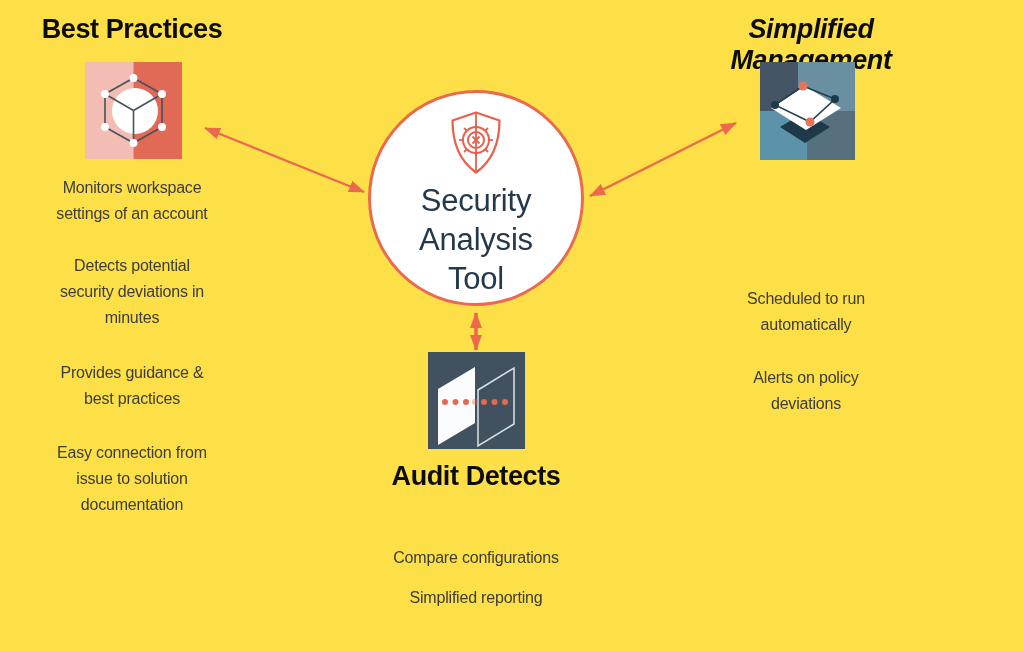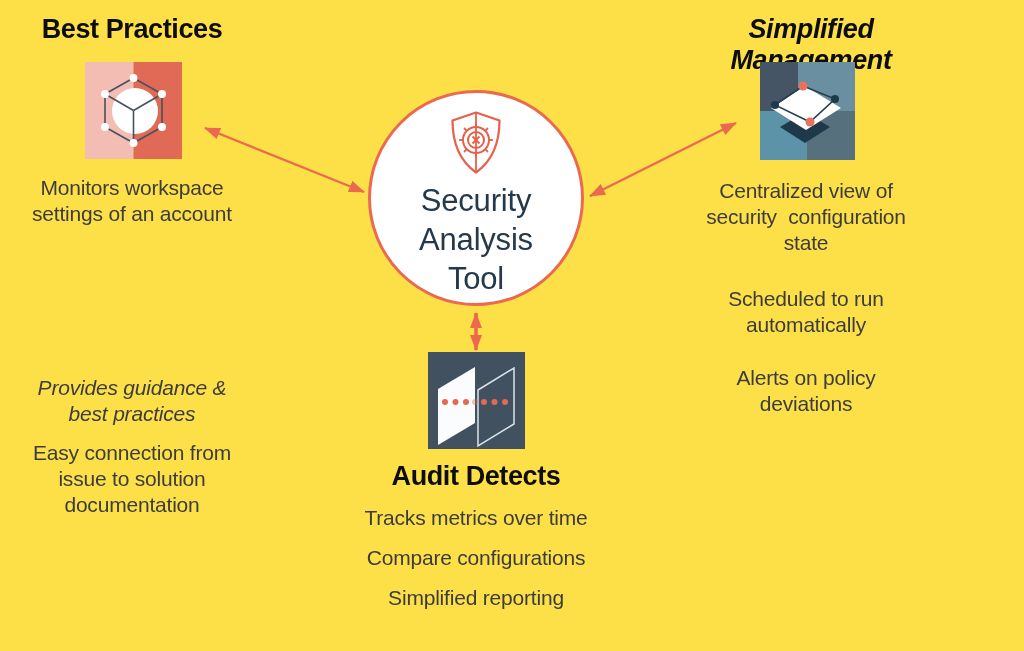--- a/index.html
+++ b/index.html
@@ -6,21 +6,21 @@
   #canvas{
     position:relative;width:1024px;height:651px;background:#fde047;overflow:hidden;
     font-family:"Liberation Sans","DejaVu Sans",sans-serif;
   }
   .abs{position:absolute;}
   .sec-title{
     font-size:27px;font-weight:700;color:#0d0d0d;letter-spacing:-0.4px;
     text-align:center;margin:0;line-height:1.15;white-space:pre-wrap;
   }
   .item{
-    font-size:21px;color:#3c3c3c;line-height:26px;text-align:center;
+    font-size:16px;color:#3c3c3c;line-height:26px;text-align:center;
     white-space:pre-wrap;letter-spacing:-0.2px;
   }
   #center-circle{
     left:368px;top:90px;width:216px;height:216px;border-radius:50%;
     border:3px solid #eb6a4f;box-sizing:border-box;background:#ffffff;
     display:flex;flex-direction:column;align-items:center;padding-top:17px;
   }
   #center-title{
     font-size:31px;line-height:39px;color:#24394b;text-align:center;
     white-space:pre-line;margin-top:5px;letter-spacing:-0.2px;
@@ -61,21 +61,24 @@
         <circle cx="77" cy="32" r="4"></circle>
       <circle cx="77" cy="65" r="4"></circle>
         <circle cx="48.5" cy="81" r="4"></circle>
       <circle cx="20" cy="65" r="4"></circle>
         <circle cx="20" cy="32" r="4"></circle>
     </g>
   </svg>
 
   <div class="item abs" style="left:12px;top:175px;width:240px;">Monitors workspace
 settings of an account</div>
-  <div class="item abs" style="left:12px;top:375px;width:240px;font-style:italic;">Provides guidance &amp;
+  <div class="item abs" style="left:12px;top:253px;width:240px;">Detects potential
+security deviations in
+minutes</div>
+  <div class="item abs" style="left:12px;top:360px;width:240px;">Provides guidance &amp;
 best practices</div>
   <div class="item abs" style="left:12px;top:440px;width:240px;">Easy connection from
 issue to solution
 documentation</div>
 
   <h2 class="sec-title abs" style="left:666px;top:14px;width:290px;font-style:italic;">Simplified Management</h2>
 
   <svg class="abs" style="left:760px;top:62px;" width="95" height="98" viewBox="0 0 95 98">
     <rect x="0" y="0" width="38" height="49" fill="#455565"></rect>
     <rect x="38" y="0" width="57" height="49" fill="#6a8fa0"></rect>
@@ -83,23 +86,20 @@
     <rect x="47" y="49" width="48" height="49" fill="#56707e"></rect>
     <polygon points="45,50 70,65 45,81 20,65" fill="#1e3a4a"></polygon>
     <polygon points="45,24 81,46 46,68 11,46" fill="#ffffff"></polygon>
     <polygon points="43,24 75,37 50,60 15,43" fill="none" stroke="#24404f" stroke-width="1.6"></polygon>
     <circle cx="43" cy="24" r="4.5" fill="#e8735c"></circle>
     <circle cx="75" cy="37" r="4" fill="#1e3a4a"></circle>
     <circle cx="50" cy="60" r="4.5" fill="#e8735c"></circle>
     <circle cx="15" cy="43" r="4" fill="#1e3a4a"></circle>
   </svg>
 
-  <div class="item abs" style="left:676px;top:178px;width:260px;">Centralized view of
-security  configuration
-state</div>
   <div class="item abs" style="left:676px;top:365px;width:260px;">Alerts on policy
 deviations</div>
   <div class="item abs" style="left:676px;top:286px;width:260px;">Scheduled to run
 automatically</div>
 
   <div id="center-circle" class="abs">
     <svg width="56" height="66" viewBox="0 0 56 66">
       <g stroke="#e8604a" fill="none" stroke-width="2.2" stroke-linejoin="round">
         <path d="M28 2.5 L51.5 10.5 C51.5 32 45.5 50 28 62.5 C10.5 50 4.5 32 4.5 10.5 Z"></path>
         <line x1="28" y1="2.5" x2="28" y2="62.5" stroke-width="1.8"></line>
@@ -134,17 +134,16 @@
         <circle cx="38" cy="50" r="3"></circle>
       <circle cx="47" cy="50" r="3" opacity="0.4"></circle>
       <circle cx="56" cy="50" r="3"></circle>
         <circle cx="66.5" cy="50" r="3"></circle>
         <circle cx="77" cy="50" r="3"></circle>
     </g>
   </svg>
 
   <h2 class="sec-title abs" style="left:356px;top:461px;width:240px;">Audit Detects</h2>
 
-  <div class="item abs" style="left:336px;top:505px;width:280px;">Tracks metrics over time</div>
   <div class="item abs" style="left:336px;top:545px;width:280px;">Compare configurations</div>
   <div class="item abs" style="left:336px;top:585px;width:280px;">Simplified reporting</div>
 
 </div>
 
 </body></html>

